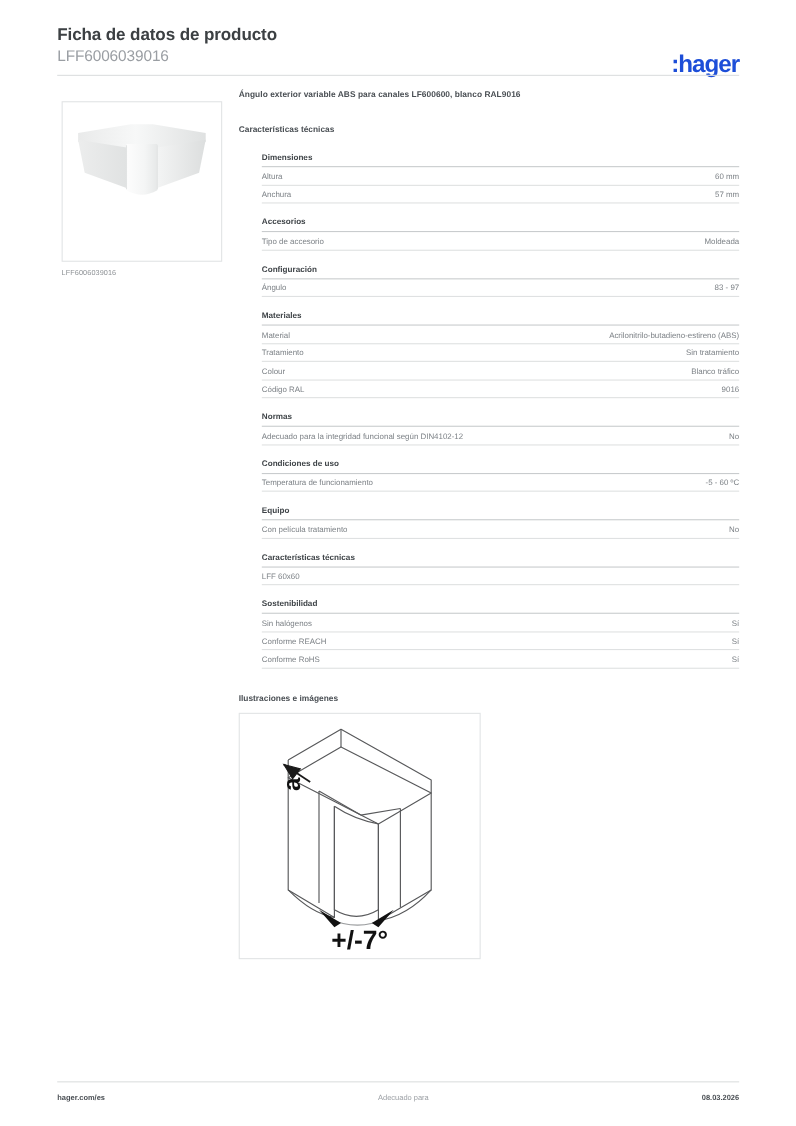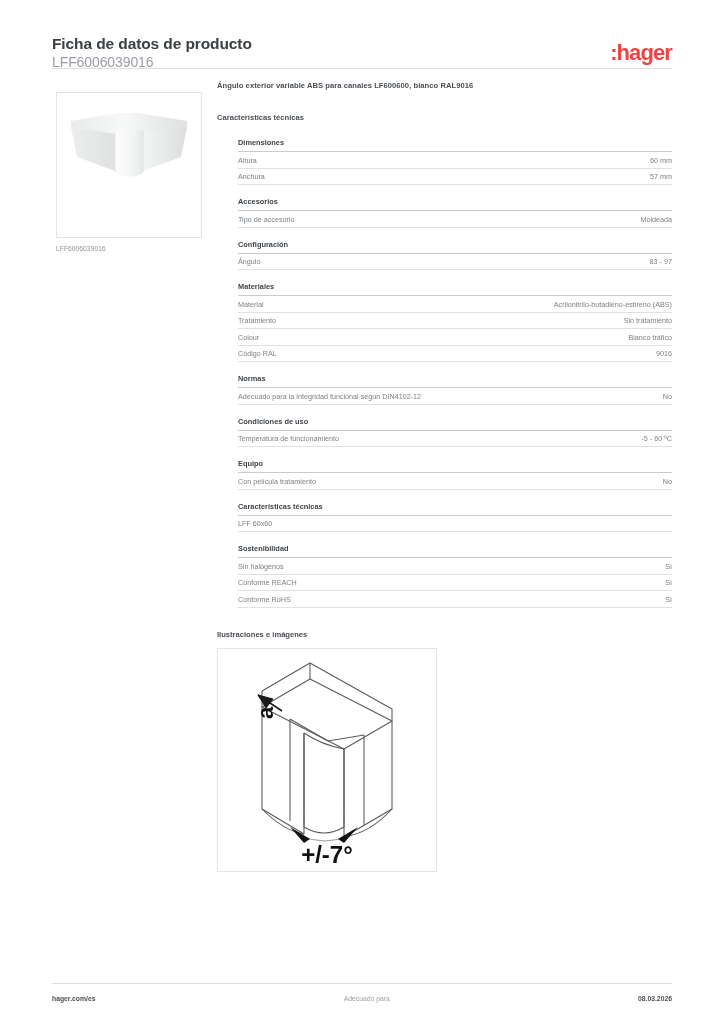--- a/index.html
+++ b/index.html
@@ -20,43 +20,42 @@
     inset: 0;
   }
 
   
   .header {
     position: absolute;
     left: 52px;
     top: 22px;
     width: 620px;
     height: 46px;
-    margin-top: 12px;
   }
   .doc-title {
     font-size: 15.5px;
     font-weight: bold;
     color: #3c4043;
     letter-spacing: -0.1px;
     line-height: 19px;
   }
   .doc-subtitle {
     font-size: 14px;
     font-weight: normal;
     color: #9a9ea3;
     line-height: 18px;
     letter-spacing: -0.1px;
   }
   .brand {
     position: absolute;
     right: 0;
-    top: 8px;
+    top: 25px;
     font-size: 22px;
     font-weight: bold;
-    color: #ef4444;
+    color: #1d4ed8;
     letter-spacing: -0.9px;
     line-height: 22px;
   }
   .header-rule {
     position: absolute;
     left: 52px;
     top: 68px;
     width: 620px;
     height: 1px;
     background: #dcdedf;

